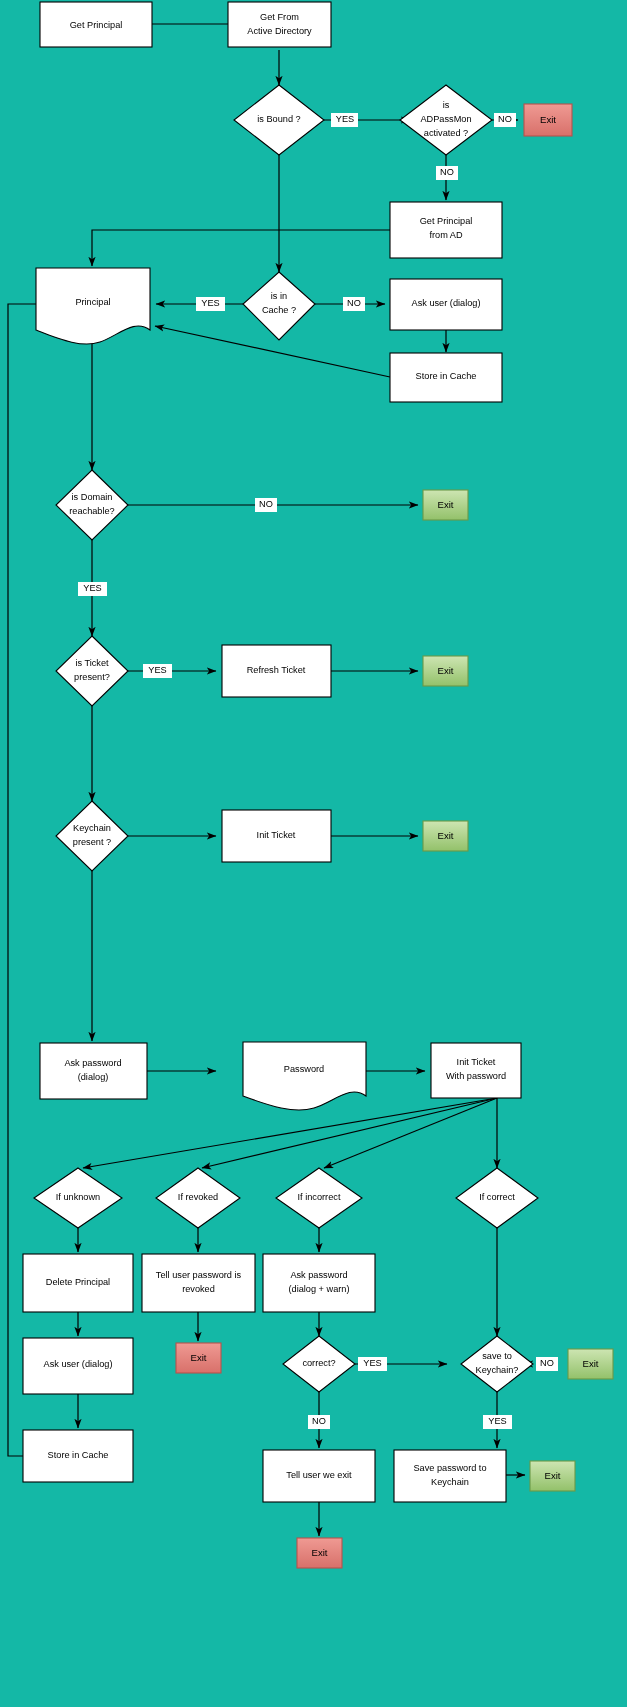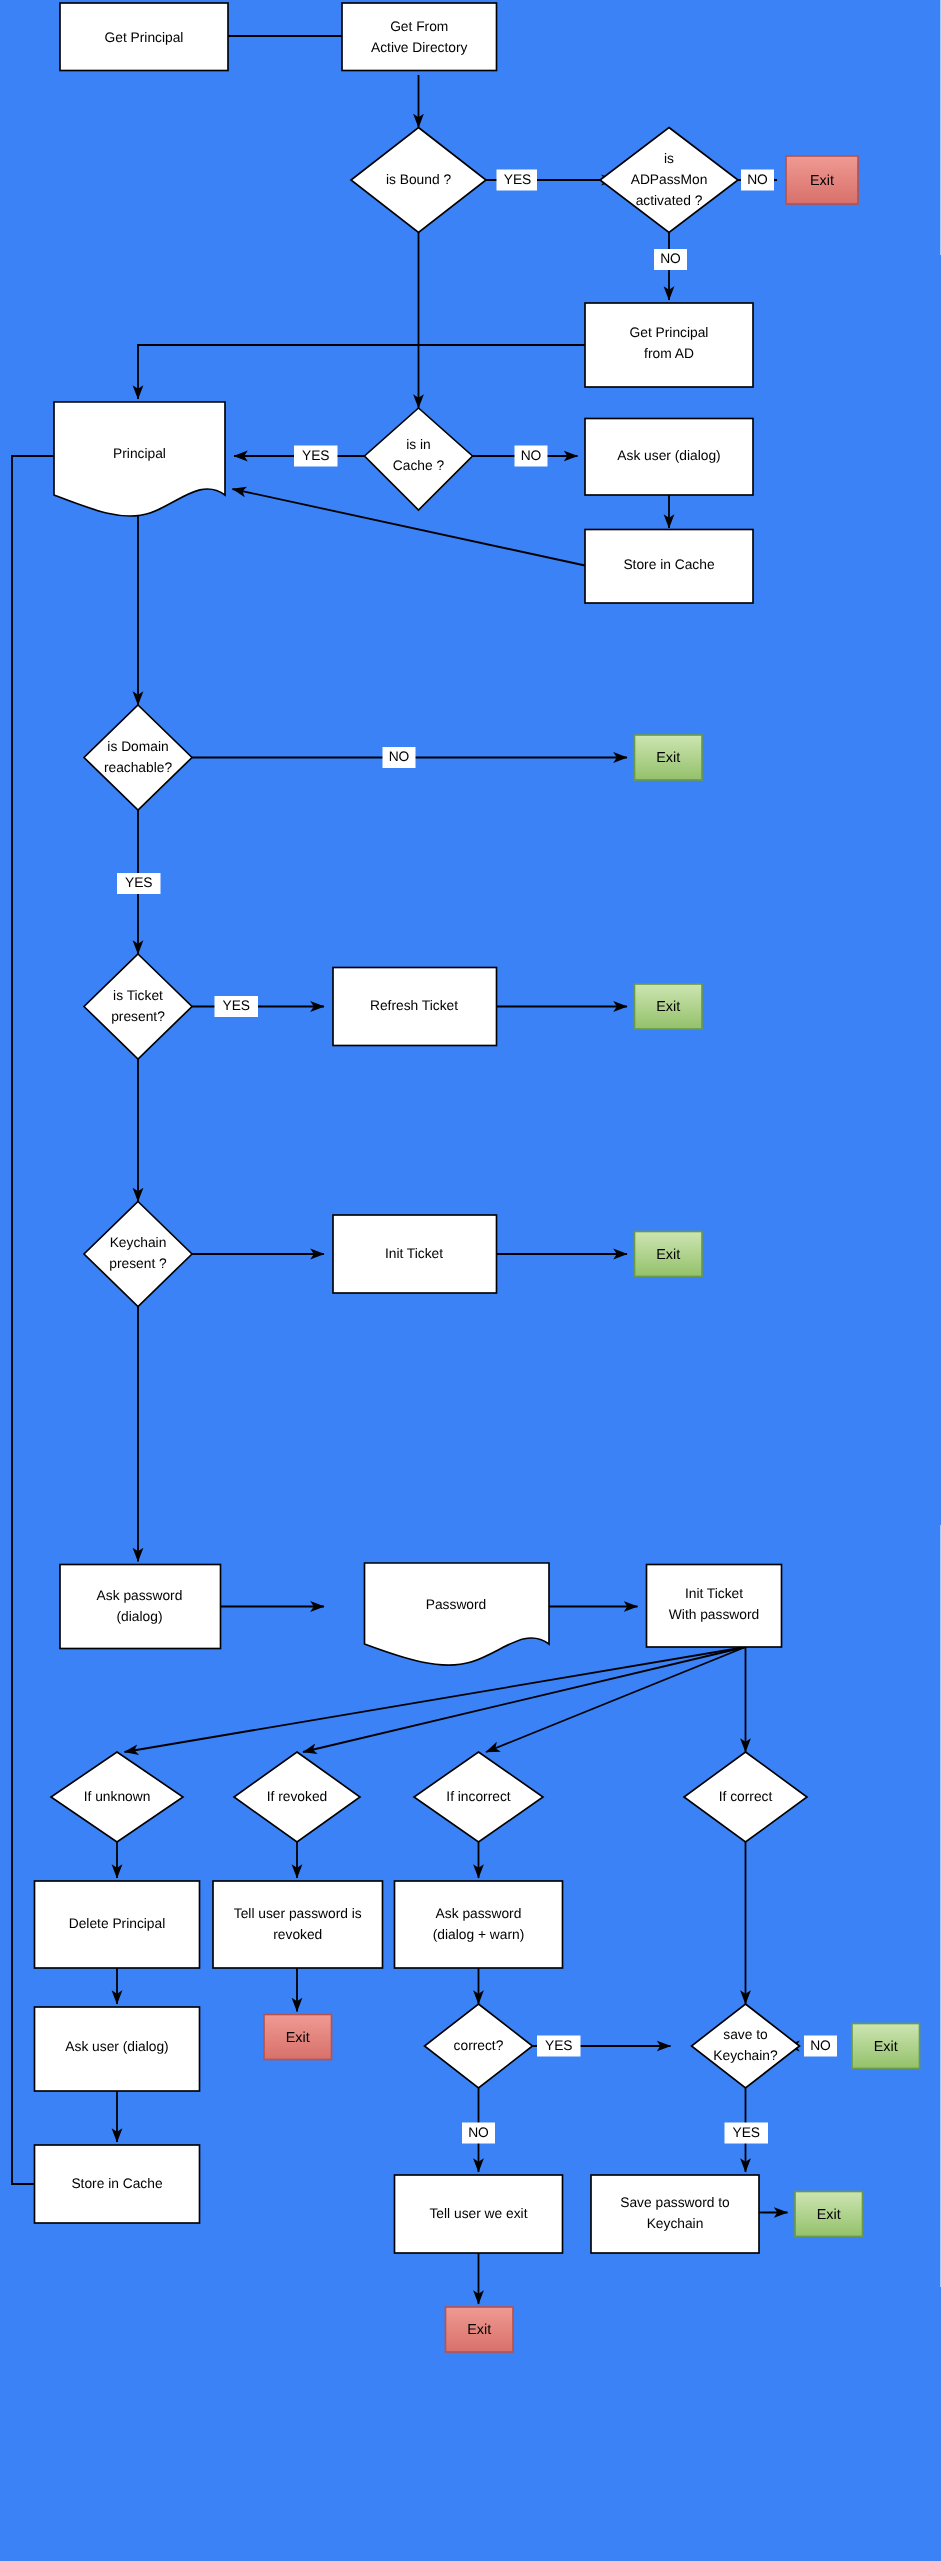--- a/index.html
+++ b/index.html
@@ -5,21 +5,21 @@
 <style>
   html, body {
     margin: 0;
     padding: 0;
     background: #ffffff;
   }
   #stage {
     position: relative;
     width: 627px;
     height: 1707px;
-    background: #3b82f6;
+    background: #14b8a6;
     font-family: "Liberation Sans", sans-serif;
   }
   svg.flow {
     display: block;
     width: 627px;
     height: 1707px;
   }
   .shape-fill-white { fill: #ffffff; stroke: #000000; stroke-width: 1.1; }
   .edge { fill: none; stroke: #000000; stroke-width: 1.2; }
   .node-label {

